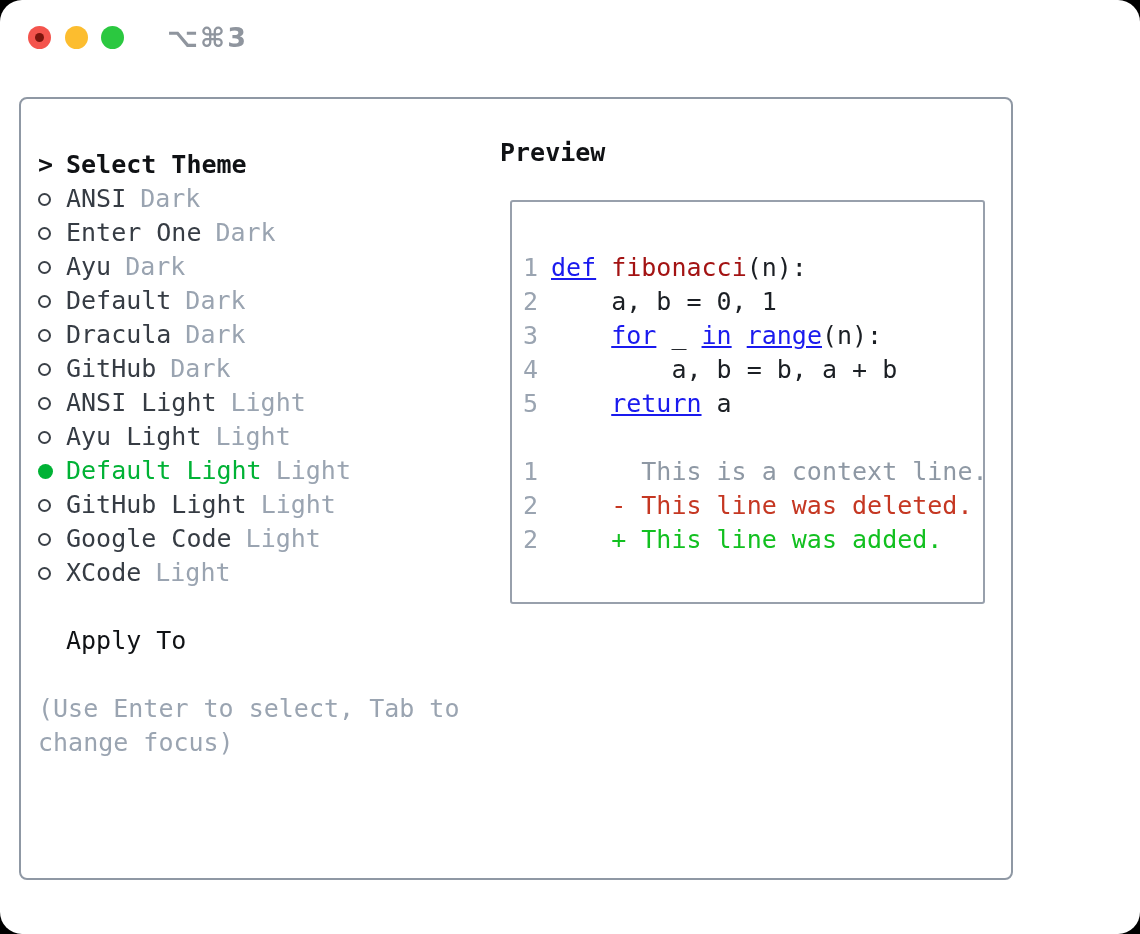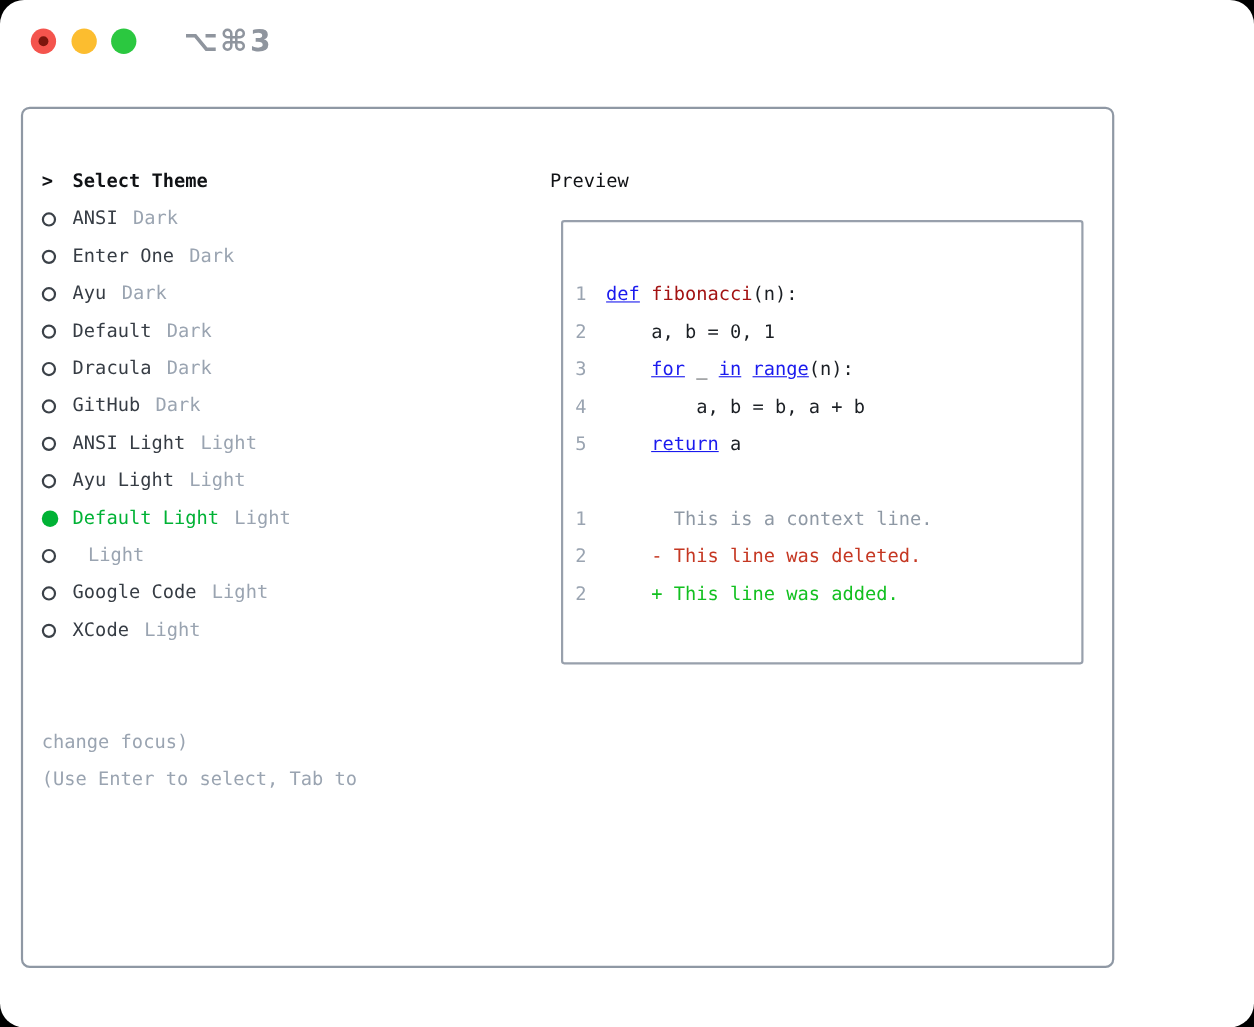--- a/index.html
+++ b/index.html
@@ -16,37 +16,37 @@
   #tl-zoom{left:101px;background:var(--traffic_green);}
   #shortcut{
     position:absolute;left:167px;top:22px;font-family:"DejaVu Sans",sans-serif;
     font-size:27px;font-weight:bold;color:#8f959e;letter-spacing:2px;
   }
   
   #panel{
     position:absolute;left:19px;top:97px;width:994px;height:783px;
     border:2px solid var(--panel_border);border-radius:8px;box-sizing:border-box;
   }
-  .row{height:34px;line-height:34px;white-space:pre;font-size:17px;}
+  .row{height:34px;line-height:34px;white-space:pre;font-size:25px;}
   .spacer{height:34px;}
   
   #left-col{position:absolute;left:17px;top:49px;width:460px;}
   #select-theme-header{color:var(--text_black);font-weight:bold;}
   .prompt{display:inline-block;width:28px;}
   .opt-row{display:flex;align-items:center;cursor:default;}
   .bullet{display:inline-flex;width:28px;align-items:center;}
   .circle{width:13px;height:13px;border:2px solid #3b4148;border-radius:50%;box-sizing:border-box;}
   .circle.filled{width:15px;height:15px;border:none;background:var(--selection_green);}
   .opt-name{color:var(--text_dark);}
   .opt-row.selected .opt-name{color:var(--selection_green);}
   .tag{color:var(--muted_gray);margin-left:14px;text-align:right;}
   #apply-header{color:var(--text_black);padding-left:28px;}
   #hint{color:var(--muted_gray);}
   
-  #preview-title{position:absolute;left:479px;top:49px;font-weight:normal;color:var(--text_black);}
+  #preview-title{position:absolute;left:479px;top:37px;font-weight:bold;color:var(--text_black);}
   #preview-box{
     position:absolute;left:489px;top:101px;width:475px;height:404px;
     border:2px solid var(--box_border);border-radius:3px;box-sizing:border-box;
     padding:49px 0 0 11px;overflow:hidden;
   }
   .code-line{display:flex;}
   .ln{width:28px;color:var(--muted_gray);white-space:pre;flex:none;}
   .code{white-space:pre;color:var(--code_text);}
   .tok-kw{color:var(--keyword_blue);text-decoration:underline;}
   .tok-fn{color:var(--function_red);}
@@ -76,34 +76,35 @@
       <div id="theme-list">
           <div class="row opt-row"><span class="bullet"><span class="circle"></span></span><span class="opt-name">ANSI</span><span class="tag">Dark</span></div>
           <div class="row opt-row"><span class="bullet"><span class="circle"></span></span><span class="opt-name">Enter One</span><span class="tag">Dark</span></div>
           <div class="row opt-row"><span class="bullet"><span class="circle"></span></span><span class="opt-name">Ayu</span><span class="tag">Dark</span></div>
           <div class="row opt-row"><span class="bullet"><span class="circle"></span></span><span class="opt-name">Default</span><span class="tag">Dark</span></div>
           <div class="row opt-row"><span class="bullet"><span class="circle"></span></span><span class="opt-name">Dracula</span><span class="tag">Dark</span></div>
           <div class="row opt-row"><span class="bullet"><span class="circle"></span></span><span class="opt-name">GitHub</span><span class="tag">Dark</span></div>
           <div class="row opt-row"><span class="bullet"><span class="circle"></span></span><span class="opt-name">ANSI Light</span><span class="tag">Light</span></div>
           <div class="row opt-row"><span class="bullet"><span class="circle"></span></span><span class="opt-name">Ayu Light</span><span class="tag">Light</span></div>
           <div class="row opt-row selected"><span class="bullet"><span class="circle filled"></span></span><span class="opt-name">Default Light</span><span class="tag">Light</span></div>
-          <div class="row opt-row"><span class="bullet"><span class="circle"></span></span><span class="tag">Light</span></div>
+          <div class="row opt-row"><span class="bullet"><span class="circle"></span></span><span class="opt-name">GitHub Light</span><span class="tag">Light</span></div>
           <div class="row opt-row"><span class="bullet"><span class="circle"></span></span><span class="opt-name">Google Code</span><span class="tag">Light</span></div>
           <div class="row opt-row"><span class="bullet"><span class="circle"></span></span><span class="opt-name">XCode</span><span class="tag">Light</span></div>
         </div>
 
       <div class="spacer"></div>
 
+      <div class="row" id="apply-header">Apply To</div>
 
 
       <div class="spacer"></div>
 
       <div id="hint">
+        <div class="row">(Use Enter to select, Tab to</div>
         <div class="row">change focus)</div>
-        <div class="row">(Use Enter to select, Tab to</div>
       </div>
     </div>
 
     <div class="row" id="preview-title">Preview</div>
 
     <div id="preview-box">
         <div class="row code-line"><span class="ln">1</span><span class="code"><span class="tok-kw">def</span><span> </span><span class="tok-fn">fibonacci</span><span>(n):</span></span></div>
         <div class="row code-line"><span class="ln">2</span><span class="code"><span>    a, b = 0, 1</span></span></div>
         <div class="row code-line"><span class="ln">3</span><span class="code"><span>    </span><span class="tok-kw">for</span><span> _ </span><span class="tok-kw">in</span><span> </span><span class="tok-kw">range</span><span>(n):</span></span></div>
         <div class="row code-line"><span class="ln">4</span><span class="code"><span>        a, b = b, a + b</span></span></div>

